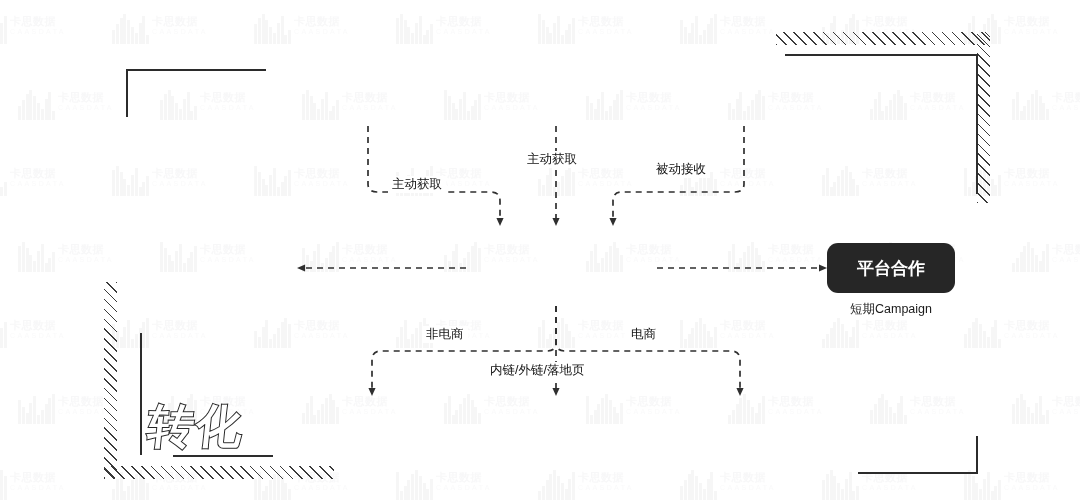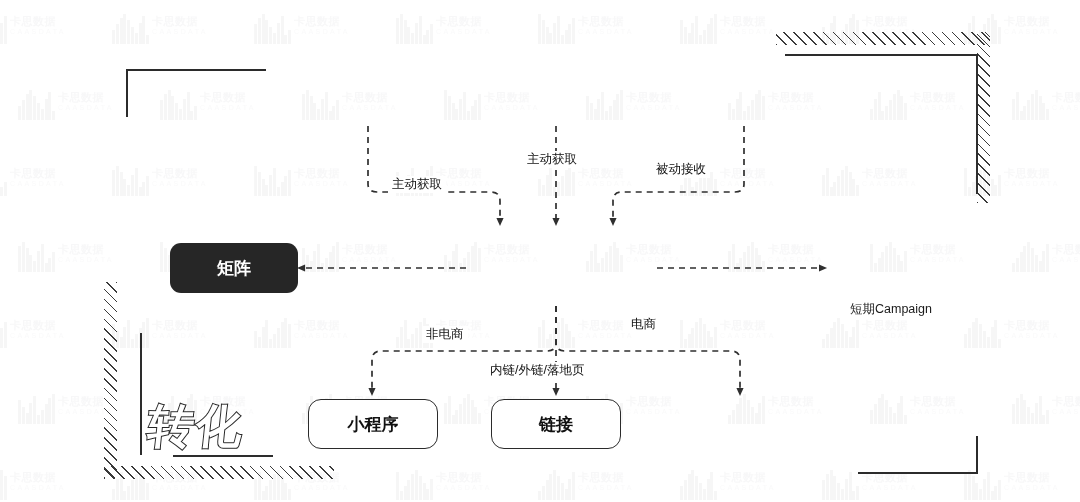--- a/index.html
+++ b/index.html
@@ -987,34 +987,28 @@
       <path d="M556,306 L556,343 Q556,351 547,351 L381,351 Q372,351 372,360 L372,392" marker-end="url(#ar)"></path>
 
       <path d="M556,306 L556,392" marker-end="url(#ar)"></path>
 
       <path d="M556,306 L556,343 Q556,351 565,351 L731,351 Q740,351 740,360 L740,392" marker-end="url(#ar)"></path>
     </g>
   </svg>
 
 
 
-  <div class="node dark" style="left:170px;top:243px;width:128px;height:50px;">
-    <span>矩阵</span>
+
+  <div class="node dark" style="left:827px;top:243px;width:128px;height:50px;">
+    <span>平台合作</span>
   </div>
-
   <div class="caption" style="left:827px;top:301px;width:128px;">短期Campaign</div>
 
-  <div class="node light" style="left:308px;top:399px;width:130px;height:50px;">
-    <span>小程序</span>
-  </div>
-  <div class="node light" style="left:491px;top:399px;width:130px;height:50px;">
-    <span>链接</span>
-  </div>
 
   <div class="edge-label" style="left:388px;top:176px;">主动获取</div>
   <div class="edge-label" style="left:523px;top:151px;">主动获取</div>
   <div class="edge-label" style="left:652px;top:161px;">被动接收</div>
 
   <div class="edge-label" style="left:422px;top:326px;">非电商</div>
   <div class="edge-label" style="left:486px;top:362px;">内链/外链/落地页</div>
-  <div class="edge-label" style="left:627px;top:316px;">电商</div>
+  <div class="edge-label" style="left:627px;top:326px;">电商</div>
 
 </div>
 
 </body></html>

